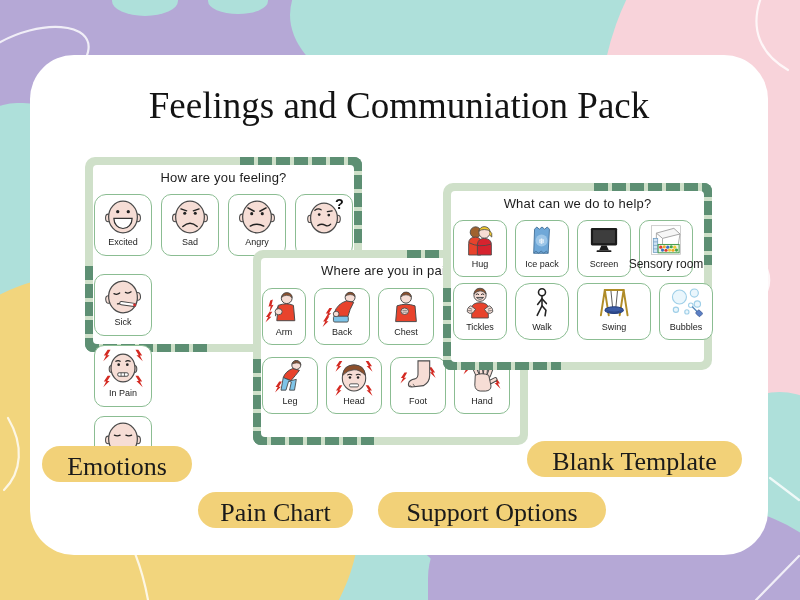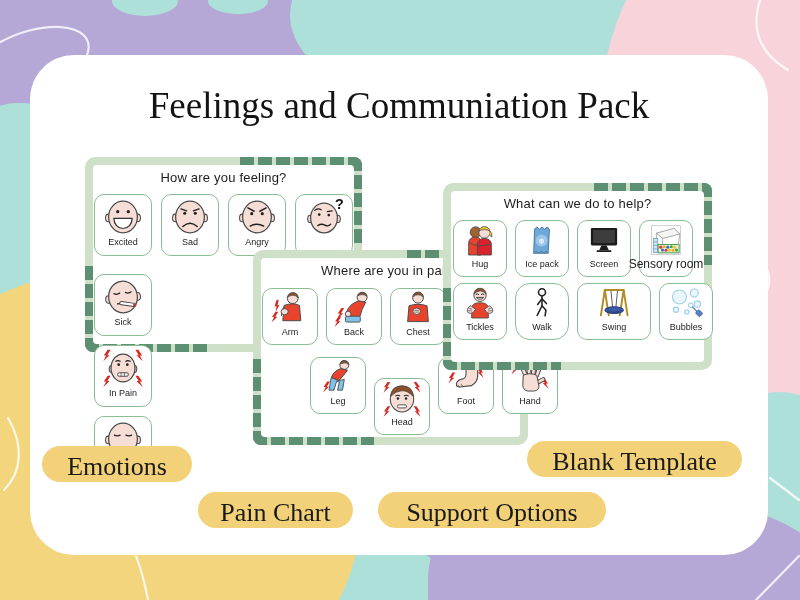--- a/index.html
+++ b/index.html
@@ -63,21 +63,21 @@
 <div class="title">Feelings and Communiation Pack</div>
 
 <div class="pcard" style="left:85px;top:157px;width:277px;height:195px;z-index:2;">
   <div class="tiles t"></div>
   <div class="tiles v r"></div>
   <div class="tiles b"></div>
   <div class="tiles v l"></div>
   <div class="inner">
     <div class="card-h">How are you feeling?</div>
     <div class="row" style="top:29px;left:1px;gap:9px;">
-      <div class="cell" style="width:58px;height:62px;">
+      <div class="cell" style="width:58px;height:62px;border-radius:12px;">
         <svg width="46" height="40" viewBox="0 0 48 40">
           <ellipse cx="8.6" cy="21" rx="2.8" ry="4" fill="#f6ddd5" stroke="#4a4a4a" stroke-width="1.1"></ellipse>
           <ellipse cx="39.4" cy="21" rx="2.8" ry="4" fill="#f6ddd5" stroke="#4a4a4a" stroke-width="1.1"></ellipse>
           <ellipse cx="24" cy="20" rx="15" ry="16.5" fill="#f6ddd5" stroke="#4a4a4a" stroke-width="1.3"></ellipse>
           <circle cx="18.5" cy="14.5" r="1.7" fill="#222"></circle>
             <circle cx="29.5" cy="14.5" r="1.7" fill="#222"></circle>
           <path d="M14.5 21.5 A 9.5 10.5 0 0 0 33.5 21.5 Z" fill="#fff" stroke="#333" stroke-width="1.3"></path>
         </svg>
         <div class="cl">Excited</div>
       </div>
@@ -168,21 +168,21 @@
 </div>
 
 <div class="pcard" style="left:253px;top:250px;width:275px;height:195px;z-index:3;">
   <div class="tiles t"></div>
   <div class="tiles v r"></div>
   <div class="tiles b"></div>
   <div class="tiles v l"></div>
   <div class="inner">
     <div class="card-h">Where are you in pain?</div>
     <div class="row" style="top:30px;left:1px;gap:8px;">
-      <div class="cell" style="width:56px;height:57px;">
+      <div class="cell" style="width:44px;height:57px;">
         <svg width="44" height="36" viewBox="0 0 48 40">
           <polygon points="5,0 1,6 3.4,6 0.4,12 7,5.6 4.6,5.6 8,0" fill="#d42a22" transform="translate(4,12) rotate(-18)"></polygon>
           <polygon points="5,0 1,6 3.4,6 0.4,12 7,5.6 4.6,5.6 8,0" fill="#d42a22" transform="translate(3,23)"></polygon>
           <circle cx="27" cy="8" r="6" fill="#f6ddd5" stroke="#4a4a4a" stroke-width="1.1"></circle>
           <path d="M21.5 7 Q22.5 1.5 28 2 Q33 2.5 33 7.5 Q30 4.5 27 4.8 Q23.5 5 21.5 7 Z" fill="#8c4f2b" stroke="#4a4a4a" stroke-width="0.8"></path>
           <path d="M17.5 16 Q27 12.5 34.5 16 L36 33 L16 33 Z" fill="#e8432c" stroke="#4a4a4a" stroke-width="1.1"></path>
           <path d="M17.5 17 Q13.5 22 14.5 28" fill="none" stroke="#4a4a4a" stroke-width="1"></path>
           <ellipse cx="18" cy="23" rx="4" ry="3.4" fill="#f6ddd5" stroke="#4a4a4a" stroke-width="1"></ellipse>
         </svg>
         <div class="cl">Arm</div>
@@ -203,32 +203,32 @@
         <svg width="44" height="36" viewBox="0 0 48 40">
           <circle cx="24" cy="7.5" r="6" fill="#f6ddd5" stroke="#4a4a4a" stroke-width="1.1"></circle>
           <path d="M18.5 6.5 Q19.5 1 24.5 1.2 Q29.5 1.6 29.8 6.8 Q27 4 24 4.2 Q20.5 4.4 18.5 6.5 Z" fill="#8c4f2b" stroke="#4a4a4a" stroke-width="0.8"></path>
           <path d="M14 16.5 Q24 13 34 16.5 L35.5 34 L12.5 34 Z" fill="#e8432c" stroke="#4a4a4a" stroke-width="1.1"></path>
           <ellipse cx="22.5" cy="22.5" rx="4.2" ry="3.6" fill="#f6ddd5" stroke="#4a4a4a" stroke-width="1"></ellipse>
           <path d="M20 21.5 L25 21.5 M20 23.5 L25 23.5" stroke="#4a4a4a" stroke-width="0.7"></path>
         </svg>
         <div class="cl">Chest</div>
       </div>
     </div>
-    <div class="row" style="top:99px;left:1px;gap:8px;padding-left:48px;">
+    <div class="row" style="top:99px;left:1px;gap:8px;">
       <div class="cell" style="width:56px;height:57px;">
         <svg width="44" height="36" viewBox="0 0 48 40">
           <polygon points="5,0 1,6 3.4,6 0.4,12 7,5.6 4.6,5.6 8,0" fill="#d42a22" transform="translate(7,24)"></polygon>
           <circle cx="31" cy="5.5" r="5" fill="#f6ddd5" stroke="#4a4a4a" stroke-width="1.1"></circle>
           <path d="M26.5 4.5 Q28 0.5 32 1 Q35.5 1.5 36 5 Q33.5 3 31 3.2 Q28.5 3.4 26.5 4.5 Z" fill="#8c4f2b" stroke="#4a4a4a" stroke-width="0.8"></path>
           <path d="M27 9.5 Q19 12.5 16.5 19.5 L25 23 Q30 17.5 34.5 11.5 Z" fill="#e8432c" stroke="#4a4a4a" stroke-width="1.1"></path>
           <path d="M16.5 19.5 L14 33.5 L19.5 33.5 L22.5 23.5 L25.5 24.5 L23.5 33.5 L29 33.5 L31 21.5 L25 23 Z" fill="#7ec4e8" stroke="#4a4a4a" stroke-width="1"></path>
         </svg>
         <div class="cl">Leg</div>
       </div>
-      <div class="cell" style="width:56px;height:57px;margin-top:21px;">
+      <div class="cell" style="width:56px;height:57px;">
         <svg width="44" height="36" viewBox="0 0 48 40">
           <polygon points="5,0 1,6 3.4,6 0.4,12 7,5.6 4.6,5.6 8,0" fill="#d42a22" transform="translate(3,1)"></polygon>
           <polygon points="5,0 1,6 3.4,6 0.4,12 7,5.6 4.6,5.6 8,0" fill="#d42a22" transform="translate(45,1) scale(-1,1)"></polygon>
           <polygon points="5,0 1,6 3.4,6 0.4,12 7,5.6 4.6,5.6 8,0" fill="#d42a22" transform="translate(3,28)"></polygon>
           <polygon points="5,0 1,6 3.4,6 0.4,12 7,5.6 4.6,5.6 8,0" fill="#d42a22" transform="translate(45,28) scale(-1,1)"></polygon>
           <ellipse cx="24" cy="20" rx="13" ry="14.5" fill="#f6ddd5" stroke="#4a4a4a" stroke-width="1.2"></ellipse>
           <path d="M11.5 17 Q12 5.5 24 5.5 Q36 5.5 36.5 17 Q30 10.5 24 10.8 Q17 11 11.5 17 Z" fill="#8c4f2b" stroke="#4a4a4a" stroke-width="0.9"></path>
           <path d="M17 16.5 Q19.5 15 21.5 16.5 M26.5 16.5 Q28.5 15 31 16.5" stroke="#222" stroke-width="1.2" fill="none" stroke-linecap="round"></path>
           <circle cx="19.5" cy="19.5" r="1.4" fill="#222"></circle>
             <circle cx="28.5" cy="19.5" r="1.4" fill="#222"></circle>

